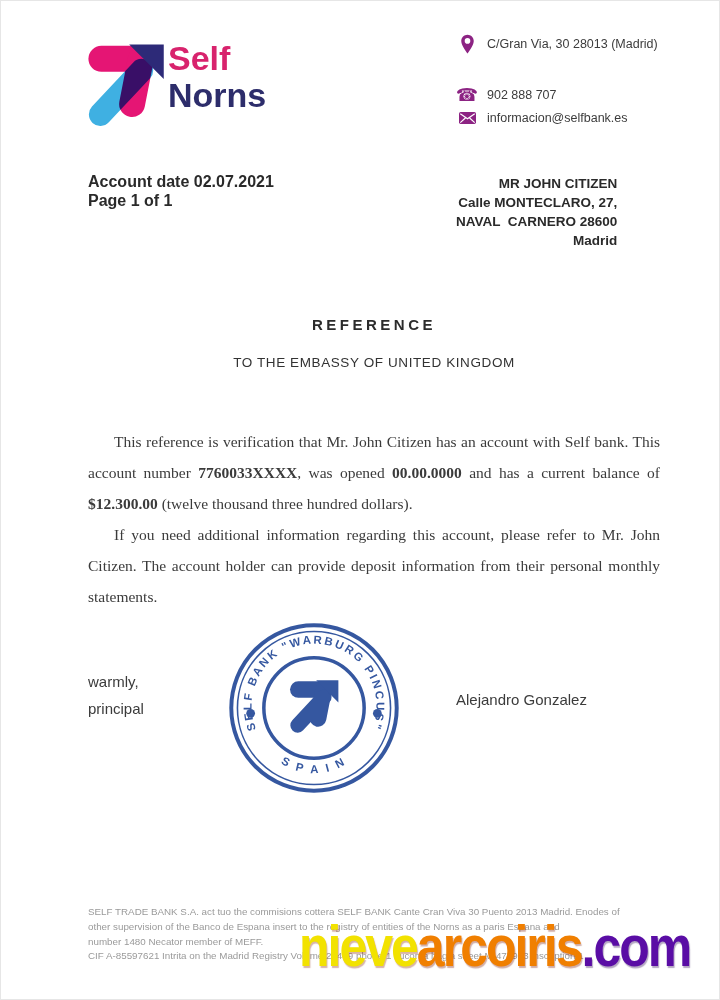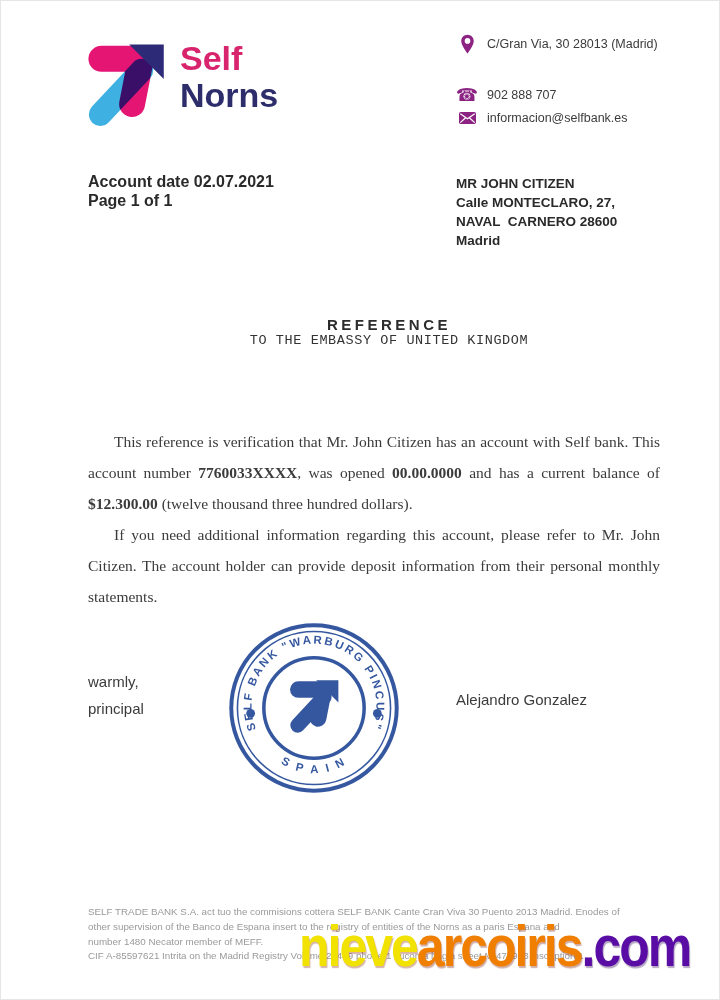--- a/index.html
+++ b/index.html
@@ -1,42 +1,42 @@
 <!DOCTYPE html>
 <html><head>
 <meta charset="utf-8">
 <style>
   html,body{margin:0;padding:0;background:#ffffff;}
   .page{position:relative;width:720px;height:1000px;background:#fff;overflow:hidden;
         font-family:"Liberation Sans",sans-serif;box-shadow:inset 0 0 0 1px #e6e6e6;}
 
   
   .logo-mark{position:absolute;left:86px;top:30px;width:96px;height:96px;}
-  .logo-text{position:absolute;left:180px;top:40px;font-weight:bold;font-size:34px;line-height:37px;}
+  .logo-text{position:absolute;left:168px;top:40px;font-weight:bold;font-size:34px;line-height:37px;}
   .logo-self{display:block;color:#d8236d;}
   .logo-bank{display:block;color:#2d2d6b;}
 
   
   .contact{position:absolute;left:456px;top:34px;font-size:12.5px;color:#3c3c3c;}
   .contact-row{display:flex;align-items:center;}
   .row-address{margin-bottom:31px;}
   .row-phone{margin-bottom:3px;}
   .ic{width:22px;height:20px;margin-right:9px;display:flex;align-items:center;justify-content:center;color:#8c2383;}
   .ic svg{display:block;}
   .phone-glyph{font-size:18px;line-height:18px;color:#8c2383;}
 
   
   .meta{position:absolute;left:88px;top:172px;font-size:16px;font-weight:bold;color:#2a2a2a;line-height:19px;}
   .recipient{position:absolute;left:456px;top:174px;font-size:13.5px;font-weight:bold;color:#2a2a2a;line-height:19px;}
-  .recipient div{white-space:pre-wrap;}
+  .recipient div{white-space:pre-wrap;text-align:right;}
 
   
-  .title-block{position:absolute;left:103px;top:316px;width:572px;text-align:center;color:#2c2c2c;}
+  .title-block{position:absolute;left:88px;top:316px;width:572px;text-align:center;color:#2c2c2c;}
   .ref-title{font-size:15px;font-weight:bold;letter-spacing:3.5px;}
-  .ref-sub{font-size:13.5px;letter-spacing:0.6px;color:#333;font-family:Liberation Mono, monospace;}
+  .ref-sub{margin-top:22px;font-size:13.5px;letter-spacing:0.6px;color:#333;}
 
   
   .body-text{position:absolute;left:88px;top:426px;width:572px;font-size:15.5px;line-height:31px;
              color:#3b3b3b;text-align:justify;}
   .body-text p{margin:0;text-indent:26px;font-family:Liberation Serif, serif;}
 
   
   .closing{position:absolute;left:88px;top:668px;font-size:15px;color:#3b3b3b;line-height:27px;}
   .sign-name{position:absolute;left:456px;top:691px;font-size:15px;color:#3b3b3b;}
   .stamp{position:absolute;left:226px;top:620px;width:176px;height:176px;opacity:.95;}

